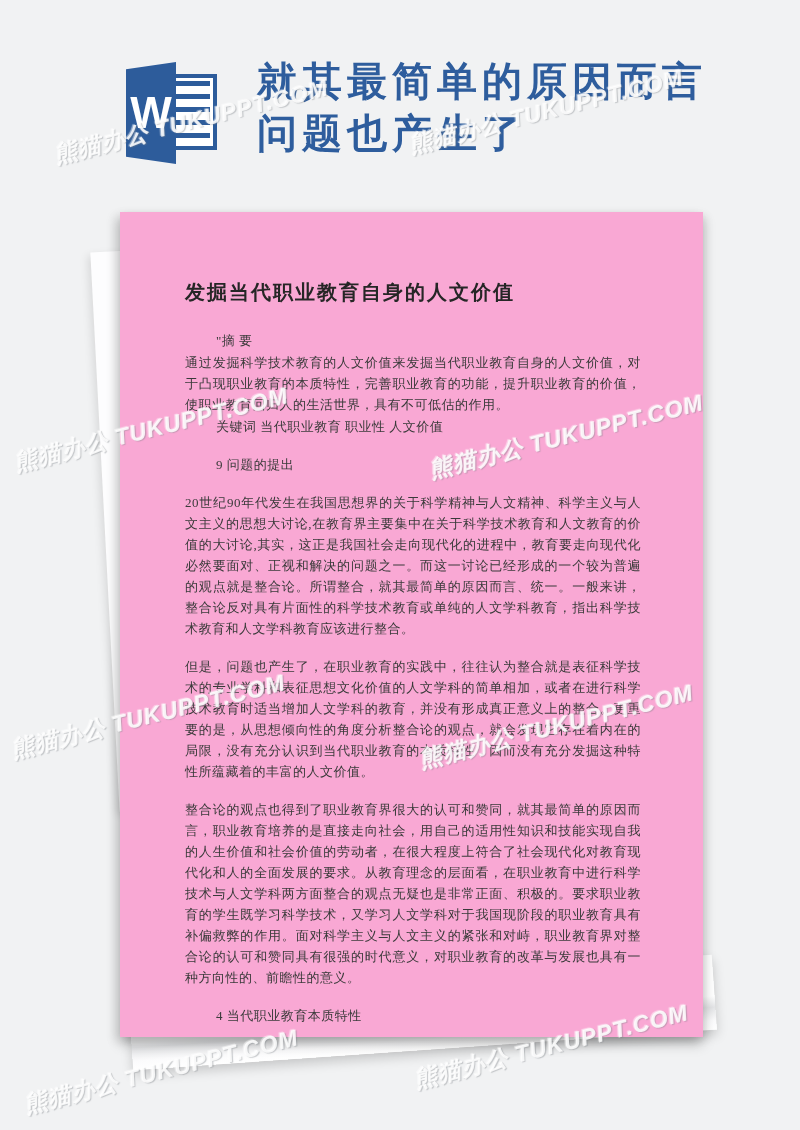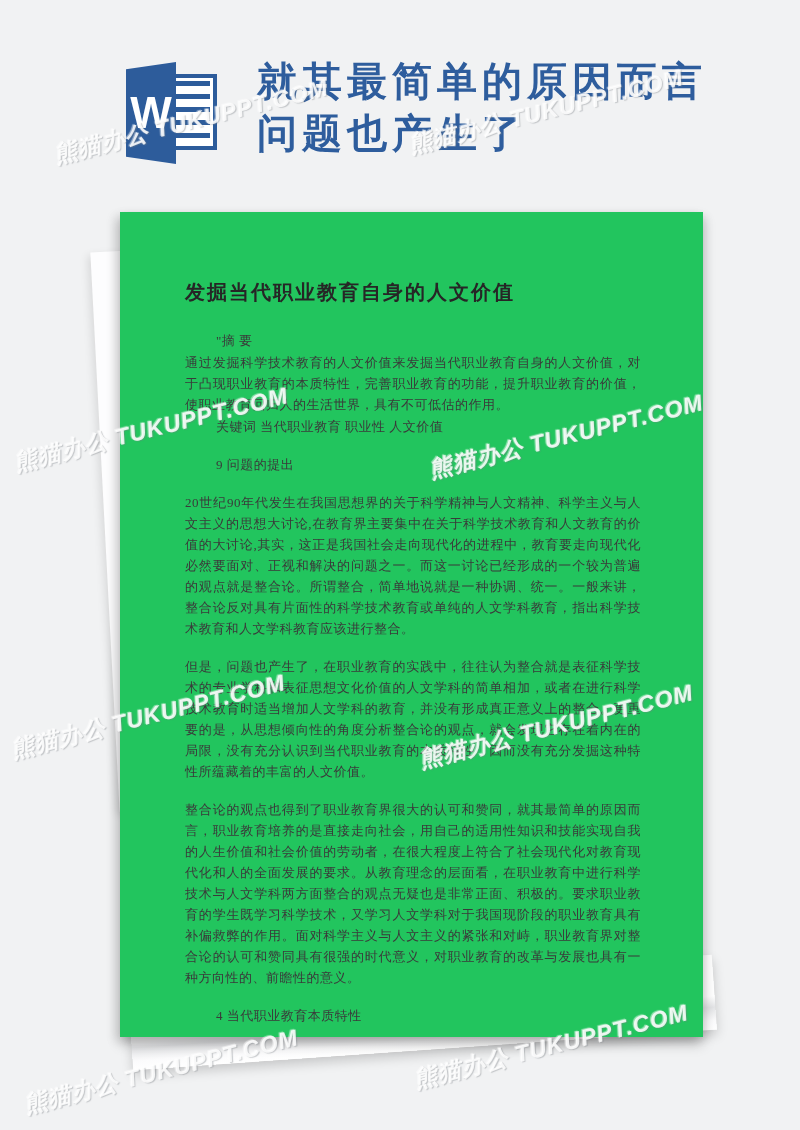--- a/index.html
+++ b/index.html
@@ -48,21 +48,21 @@
   }
   .page-bottom {
     position:absolute; left:130px; top:975px; width:585px; height:75px;
     background:linear-gradient(to bottom,#ffffff 0 55%,#e3e4e6 70%,#fbfbfc 88%,#ffffff 100%);
     transform:rotate(-4deg);
     box-shadow:0 5px 12px rgba(0,0,0,0.18); z-index:1;
   }
 
   .paper {
     position:absolute; left:120px; top:212px; width:583px; height:825px;
-    background:#22c55e; z-index:2;
+    background:#f9a8d4; z-index:2;
     padding:70px 62px 0 65px;
     box-shadow:-5px 4px 10px rgba(0,0,0,0.10),
                4px 3px 8px rgba(0,0,0,0.05),
                0 7px 12px rgba(0,0,0,0.22);
     color:#3a3a3a; font-size:13px; line-height:21px;
     text-align:justify; letter-spacing:0.5px;
   }
   .doc-title {
     font-size:20px; font-weight:600; letter-spacing:2px; color:#262626;
     margin:0 0 27px; text-align:left;
@@ -105,21 +105,21 @@
 
   <div class="page-left"></div>
   <div class="page-bottom"></div>
 
   <main class="paper">
     <h2 class="doc-title">发掘当代职业教育自身的人文价值</h2>
     <p class="indent tight">"摘 要</p>
     <p class="tight">通过发掘科学技术教育的人文价值来发掘当代职业教育自身的人文价值，对于凸现职业教育的本质特性，完善职业教育的功能，提升职业教育的价值，使职业教育回归人的生活世界，具有不可低估的作用。</p>
     <p class="indent keywords">关键词 当代职业教育 职业性 人文价值</p>
     <p class="indent section">9 问题的提出</p>
-    <p>20世纪90年代发生在我国思想界的关于科学精神与人文精神、科学主义与人文主义的思想大讨论,在教育界主要集中在关于科学技术教育和人文教育的价值的大讨论,其实，这正是我国社会走向现代化的进程中，教育要走向现代化必然要面对、正视和解决的问题之一。而这一讨论已经形成的一个较为普遍的观点就是整合论。所谓整合，简单地说就是一种协调、统一。一般来讲，整合论反对具有片面性的科学技术教育或单纯的人文学科教育，指出科学技术教育和人文学科教育应该进行整合。</p>
+    <p>20世纪90年代发生在我国思想界的关于科学精神与人文精神、科学主义与人文主义的思想大讨论,在教育界主要集中在关于科学技术教育和人文教育的价值的大讨论,其实，这正是我国社会走向现代化的进程中，教育要走向现代化必然要面对、正视和解决的问题之一。而这一讨论已经形成的一个较为普遍的观点就是整合论。所谓整合，就其最简单的原因而言、统一。一般来讲，整合论反对具有片面性的科学技术教育或单纯的人文学科教育，指出科学技术教育和人文学科教育应该进行整合。</p>
     <p>但是，问题也产生了，在职业教育的实践中，往往认为整合就是表征科学技术的专业学科和表征思想文化价值的人文学科的简单相加，或者在进行科学技术教育时适当增加人文学科的教育，并没有形成真正意义上的整合。更重要的是，从思想倾向性的角度分析整合论的观点，就会发现它存在着内在的局限，没有充分认识到当代职业教育的本质特性，因而没有充分发掘这种特性所蕴藏着的丰富的人文价值。</p>
     <p>整合论的观点也得到了职业教育界很大的认可和赞同，就其最简单的原因而言，职业教育培养的是直接走向社会，用自己的适用性知识和技能实现自我的人生价值和社会价值的劳动者，在很大程度上符合了社会现代化对教育现代化和人的全面发展的要求。从教育理念的层面看，在职业教育中进行科学技术与人文学科两方面整合的观点无疑也是非常正面、积极的。要求职业教育的学生既学习科学技术，又学习人文学科对于我国现阶段的职业教育具有补偏救弊的作用。面对科学主义与人文主义的紧张和对峙，职业教育界对整合论的认可和赞同具有很强的时代意义，对职业教育的改革与发展也具有一种方向性的、前瞻性的意义。</p>
     <p class="indent section2">4 当代职业教育本质特性</p>
   </main>
 
   <span class="wm" style="left:55px;  top:140px;">熊猫办公 TUKUPPT.COM</span>
   <span class="wm" style="left:410px; top:130px;">熊猫办公 TUKUPPT.COM</span>
   <span class="wm" style="left:15px;  top:448px;">熊猫办公 TUKUPPT.COM</span>
   <span class="wm" style="left:430px; top:455px;">熊猫办公 TUKUPPT.COM</span>
   <span class="wm" style="left:12px;  top:735px;">熊猫办公 TUKUPPT.COM</span>

